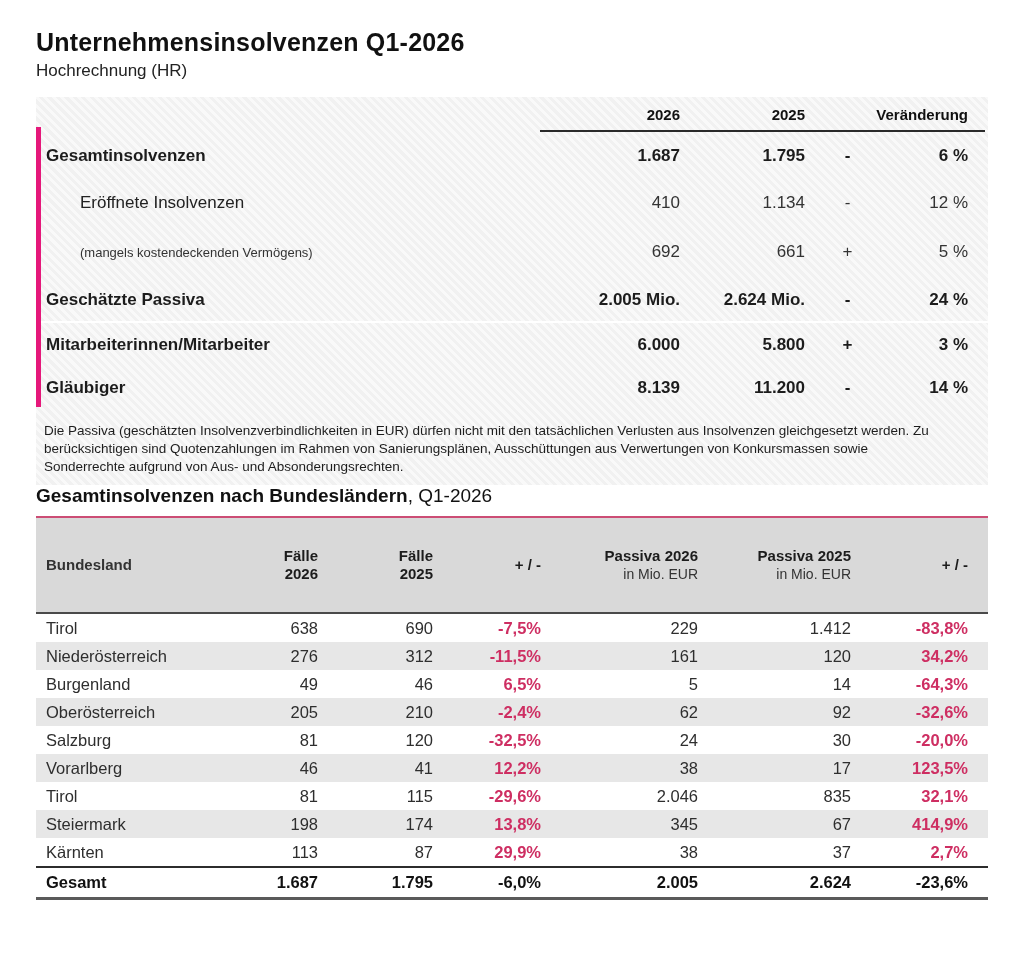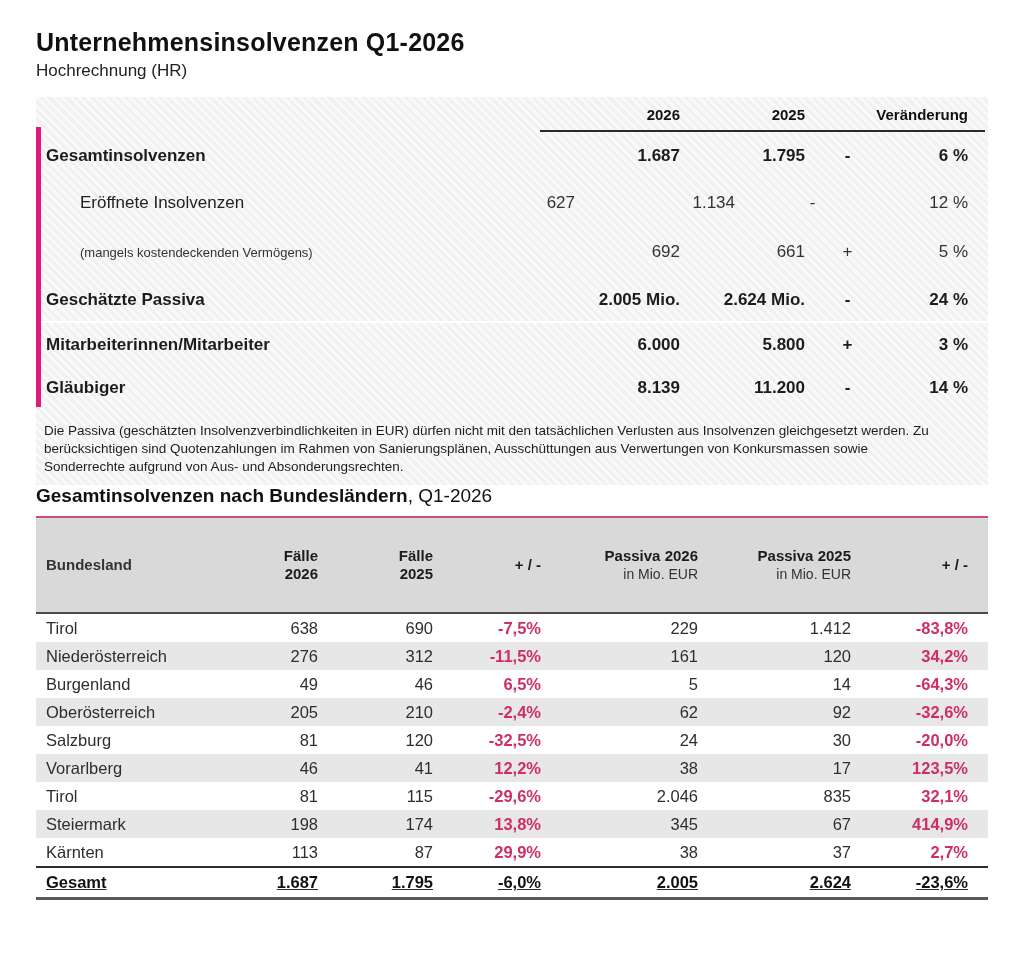--- a/index.html
+++ b/index.html
@@ -37,21 +37,21 @@
   .t1-header { height: 33px; align-items: end; padding-bottom: 7px; }
   .t1-header .hcell { font-size: 15px; font-weight: 700; color: #111; }
   .t1-underline { height: 2px; background: #2a2a2a; margin-left: 504px; margin-right: 3px; }
   .num { text-align: right; font-size: 17px; color: #333; }
   .sign { text-align: center; font-size: 17px; color: #333; }
   .pct { text-align: right; font-size: 17px; color: #333; }
   .t1-row .label { font-size: 17px; color: #222; padding-left: 2px; }
   .t1-row.bold .label, .t1-row.bold .num, .t1-row.bold .sign, .t1-row.bold .pct { font-weight: 700; color: #1c1c1c; }
   .t1-row.indent .label { padding-left: 36px; }
   .t1-row .sublabel { font-size: 13px; color: #333; font-weight: 400; margin-top: 1px; }
-  .r0 { height: 48px; } .r1 { height: 45px; gap: 35px; } .r2 { height: 54px; }
+  .r0 { height: 48px; } .r1 { height: 45px; } .r2 { height: 54px; }
   .r3 { height: 42px; } .r4 { height: 43px; } .r5 { height: 44px; }
   .t1-divider { height: 2px; background: rgba(255,255,255,0.95); }
   .footnote {
     margin: 12px 0 0 0;
     padding: 0 52px 2px 8px;
     font-size: 13.5px; line-height: 1.32; color: #1d1d1d;
   }
 
   
   .section-title { font-size: 19px; color: #111; }
@@ -74,21 +74,20 @@
   .t2-header .unit { font-size: 14px; font-weight: 400; color: #333; text-align: right; }
   .t2-row { height: 28px; }
   .t2-row .name { font-size: 16.5px; color: #2e2e2e; }
   .t2-row .num { font-size: 16.5px; color: #2e2e2e; }
   .t2-row .pct { font-size: 16.5px; font-weight: 700; color: var(--percent, #ce2e62); }
   .t2-row.alt { background: var(--alt_row, #e7e7e7); }
   .t2-total {
     height: 34px;
     border-top: 2px solid #2c2c2c;
     border-bottom: 3px solid #5a5a5a;
-    text-decoration: underline;
   }
   .t2-total .name, .t2-total .num, .t2-total .pct {
     font-weight: 700; color: #111; font-size: 16.5px;
   }
 </style>
 </head>
 <body>
 
 <div class="page">
 
@@ -109,21 +108,21 @@
     <div class="t1-grid t1-row bold r0">
       <div class="label">Gesamtinsolvenzen</div>
       <div class="num">1.687</div>
       <div class="num">1.795</div>
       <div class="sign">-</div>
       <div class="pct">6 %</div>
     </div>
 
     <div class="t1-grid t1-row indent r1">
       <div class="label">Eröffnete Insolvenzen</div>
-      <div class="num">627</div>
+      <div class="num">410</div>
       <div class="num">1.134</div>
       <div class="sign">-</div>
       <div class="pct">12 %</div>
     </div>
 
     <div class="t1-grid t1-row indent r2">
       <div class="label">
         <div class="sublabel">(mangels kostendeckenden Vermögens)</div>
       </div>
       <div class="num">692</div>

